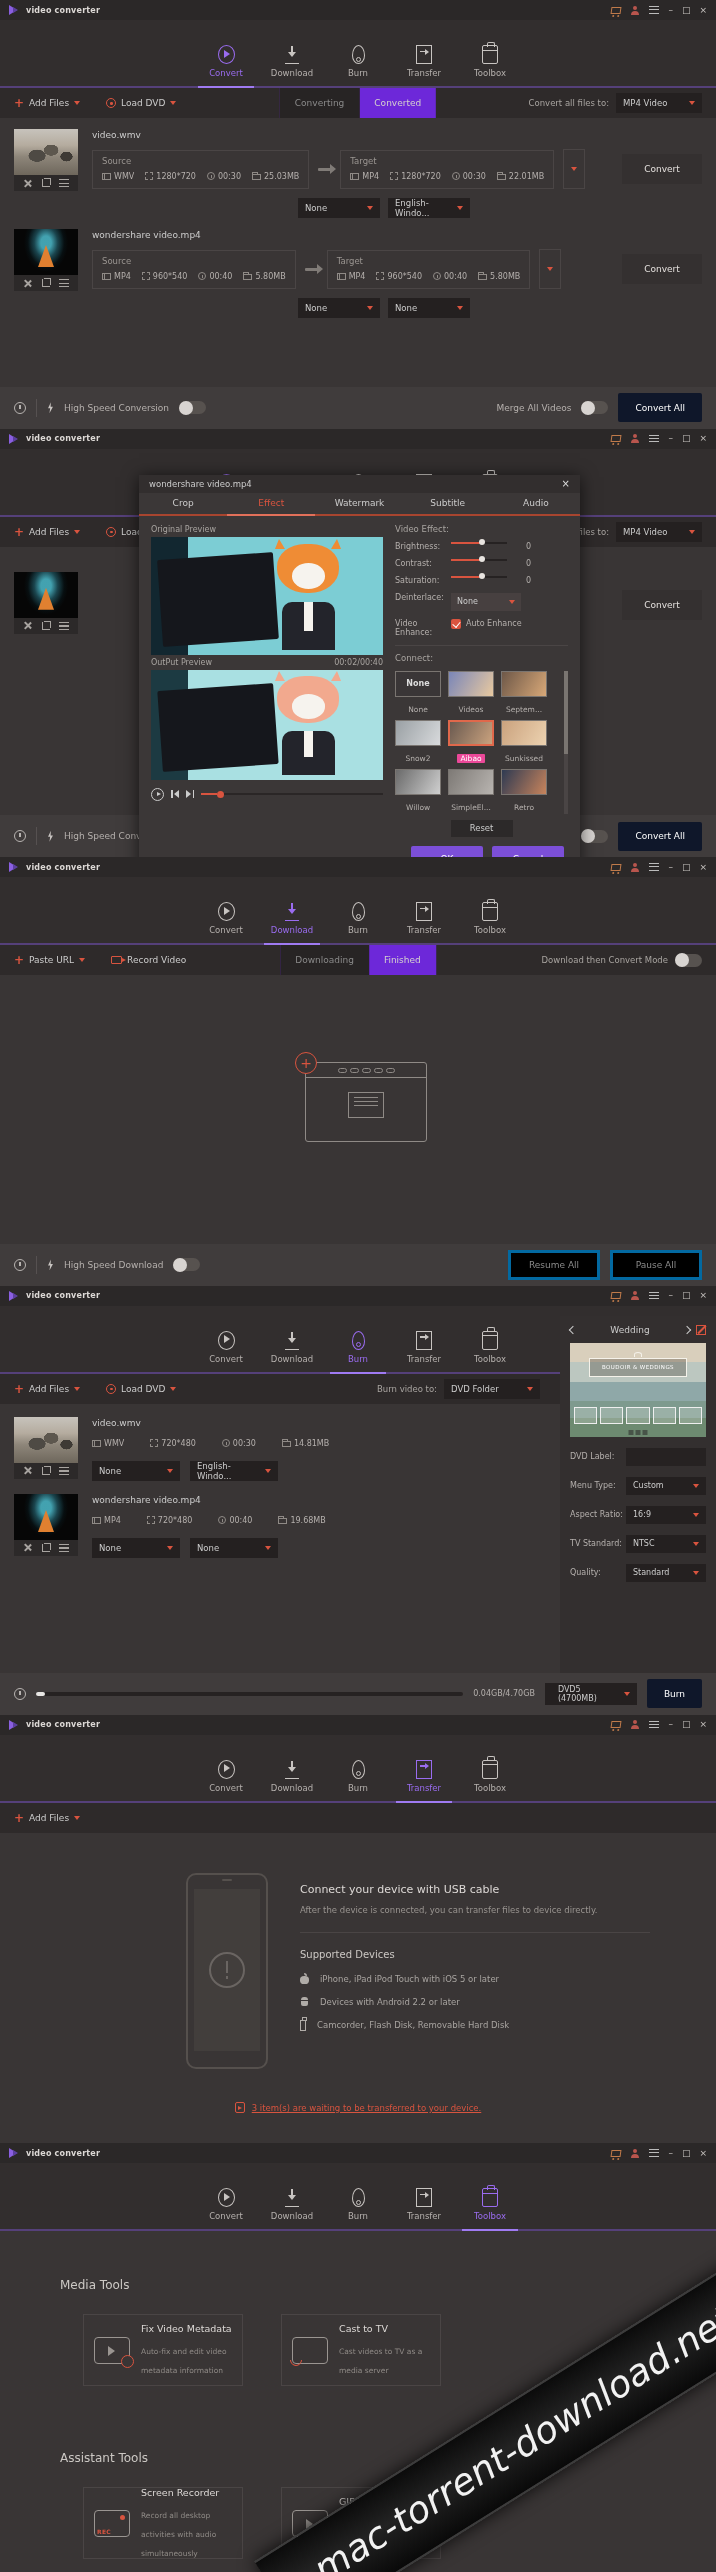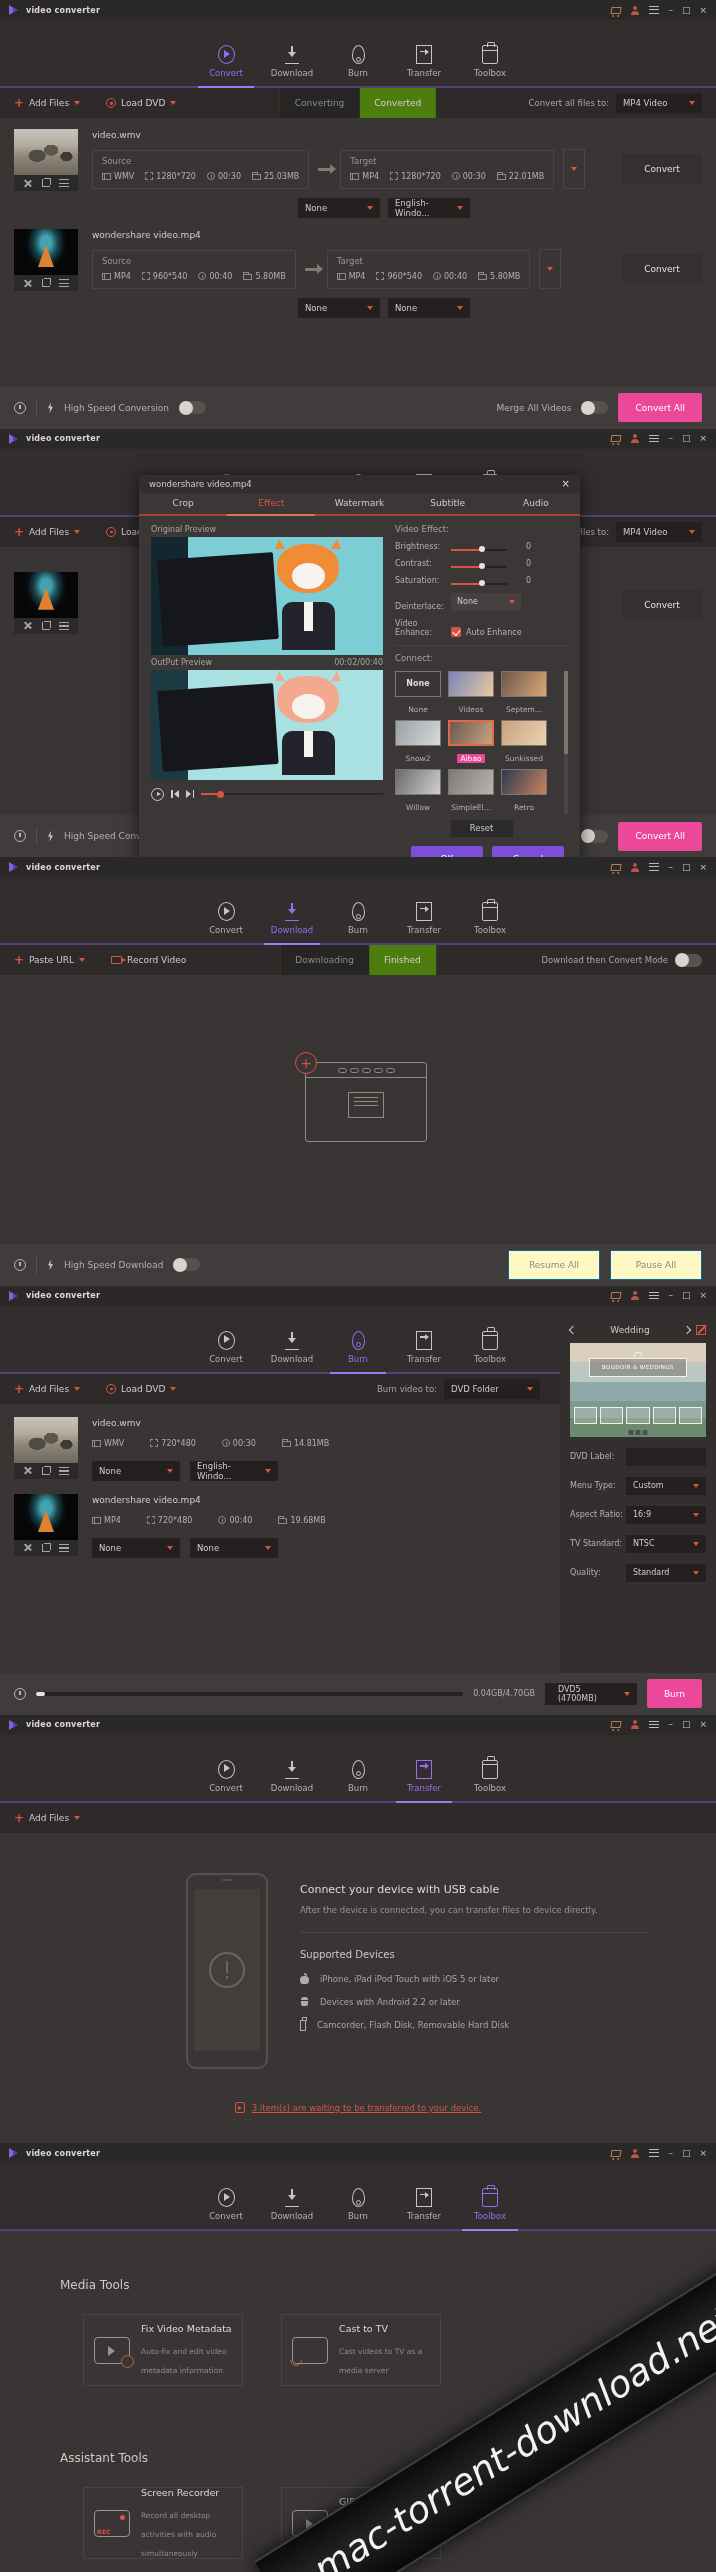--- a/index.html
+++ b/index.html
@@ -43,21 +43,21 @@
 .ni-toolbox::after{content:'';position:absolute;left:0;right:0;top:3.5px;border-top:1.5px solid currentColor}
 
 .toolbar{height:30px;background:#2e2a2a;display:flex;align-items:center;padding:0 14px;font-size:9px;color:#ccc;position:relative}
 .tb-btn{display:flex;align-items:center;gap:5px;margin-right:26px}
 .plus{color:#d9543f;font-size:12px;font-weight:bold;line-height:1}
 .car{width:0;height:0;border-left:3.5px solid transparent;border-right:3.5px solid transparent;border-top:4.5px solid #d9543f;display:inline-block}
 .ic-dvd{width:10px;height:10px;border:1px solid #d9543f;border-radius:50%;position:relative;display:inline-block}
 .ic-dvd::after{content:'';position:absolute;left:3px;top:3px;width:2.5px;height:2.5px;border-radius:50%;background:#d9543f}
 .ic-cam{width:11px;height:8px;border:1px solid #d9543f;border-radius:1px;position:relative;display:inline-block}
 .ic-cam::after{content:'';position:absolute;right:-4.5px;top:1px;border-top:2.5px solid transparent;border-bottom:2.5px solid transparent;border-left:4px solid #d9543f}
-.seg{position:absolute;left:50%;transform:translateX(-50%);display:flex;height:30px;background:#4d7c0f}
+.seg{position:absolute;left:50%;transform:translateX(-50%);display:flex;height:30px;background:#6d28d9}
 .seg-tab{padding:0 15px;display:flex;align-items:center;font-size:9px;color:#d5d1ce}
 .seg-tab.active{background:#272424;color:#8a8a8a}
 .tb-right{margin-left:auto;display:flex;align-items:center;gap:7px;font-size:8.5px;color:#a8a4a0}
 .select{background:#242020;height:20px;display:flex;align-items:center;justify-content:space-between;padding:0 7px;font-size:8.5px;color:#ccc;gap:6px}
 
 .filerow{display:flex;padding:11px 14px 0 14px;gap:14px}
 .thumb-wrap{width:64px;flex-shrink:0}
 .thumb{width:64px;height:46px}
 .thumb-seals{background:radial-gradient(ellipse 14px 10px at 36% 58%,#4e4a44 0 60%,transparent 62%),radial-gradient(ellipse 12px 9px at 58% 46%,#5d574e 0 60%,transparent 62%),radial-gradient(ellipse 10px 8px at 82% 60%,#3e3a35 0 60%,transparent 62%),linear-gradient(180deg,#c7c3bc 0%,#b5ac9f 35%,#8e867a 60%,#6e675c 100%)}
 .thumb-cat{position:relative;background:radial-gradient(ellipse 26px 34px at 50% 30%,rgba(70,170,185,.95) 0 20%,rgba(40,110,125,.6) 45%,rgba(10,40,48,.25) 70%,transparent 85%),#060606;overflow:hidden}
@@ -93,22 +93,22 @@
 .fr-selects{display:flex;gap:8px;margin-top:9px}
 .fr-selects .select{width:82px}
 
 .bottombar{position:absolute;left:0;right:0;bottom:0;height:42px;background:#403c3c;display:flex;align-items:center;padding:0 14px;gap:10px;font-size:9px;color:#b5b0ad}
 .ic-alarm{width:12px;height:12px;border:1.5px solid #b8b4b1;border-radius:50%;position:relative;display:inline-block}
 .ic-alarm::before{content:'';position:absolute;left:4px;top:2px;width:1.5px;height:4px;background:#b8b4b1}
 .vdiv{width:1px;height:18px;background:#565151}
 .bolt{width:7px;height:11px;background:#c8c4c1;clip-path:polygon(55% 0,15% 55%,45% 55%,35% 100%,85% 42%,52% 42%);display:inline-block}
 .toggle{width:27px;height:13px;background:#57524f;border-radius:7px;position:relative;display:inline-block}
 .toggle::after{content:'';position:absolute;left:0;top:-.5px;width:14px;height:14px;border-radius:50%;background:#d8d4d1}
-.btn-primary{background:#ec4899;color:#fff;height:29px;padding:0 17px;border-radius:2px;display:flex;align-items:center;font-size:9px}
-.ghost-btn{width:92px;height:30px;background:#fef9c3;border:1px solid #0369a1;color:#8a8a8a;font-size:9px;display:flex;align-items:center;justify-content:center}
+.btn-primary{background:#0f172a;color:#fff;height:29px;padding:0 17px;border-radius:2px;display:flex;align-items:center;font-size:9px}
+.ghost-btn{width:92px;height:30px;background:#000000;border:3px solid #0369a1;color:#8a8a8a;font-size:9px;display:flex;align-items:center;justify-content:center}
 
 .dialog{position:absolute;left:139px;top:46px;width:441px;background:#3b3737;box-shadow:0 2px 16px rgba(0,0,0,.65);z-index:5}
 .dlg-title{height:18px;background:#322e2e;display:flex;align-items:center;padding:0 10px;font-size:8.5px;color:#ccc}
 .dlg-close{margin-left:auto;font-size:10px;color:#ddd}
 .dlg-tabs{height:23px;display:flex;position:relative;border-bottom:2px solid #a8452f}
 .dlg-tab{flex:1;display:flex;align-items:center;justify-content:center;font-size:9px;color:#ccc}
 .dlg-tab.active{color:#d9543f}
 .dlg-hl{position:absolute;bottom:-2px;left:88px;width:88px;height:2px;background:#e2705a}
 .dlg-body{display:flex;padding:6px 12px 0;gap:12px}
 .prev-col{width:232px;flex-shrink:0}
@@ -131,21 +131,21 @@
 .pc-step{width:8px;height:8px;position:relative;flex-shrink:0}
 .pc-prev::before{content:'';position:absolute;left:0;top:0;width:1.5px;height:8px;background:#ccc}
 .pc-prev::after{content:'';position:absolute;right:0;top:0;border-right:5px solid #ccc;border-top:4px solid transparent;border-bottom:4px solid transparent}
 .pc-next::before{content:'';position:absolute;right:0;top:0;width:1.5px;height:8px;background:#ccc}
 .pc-next::after{content:'';position:absolute;left:0;top:0;border-left:5px solid #ccc;border-top:4px solid transparent;border-bottom:4px solid transparent}
 .pc-track{flex:1;height:2px;background:#2a2626;position:relative}
 .pc-track::before{content:'';position:absolute;left:0;width:9%;height:2px;background:#d9543f}
 .pc-track::after{content:'';position:absolute;left:9%;top:-2.5px;width:7px;height:7px;border-radius:50%;background:#d9543f}
 .fx-col{flex:1;min-width:0}
 .fx-title{font-size:8.5px;color:#a8a4a0;margin:2px 0 8px}
-.fx-row{display:flex;align-items:flex-end;margin-bottom:8px;font-size:8px;color:#b5b0ad}
+.fx-row{display:flex;align-items:flex-start;margin-bottom:8px;font-size:8px;color:#b5b0ad}
 .fx-row .lab{width:56px;flex-shrink:0}
 .sl{width:56px;height:2px;background:#262222;position:relative;margin-right:12px}
 .sl::before{content:'';position:absolute;left:0;width:52%;height:2px;background:#d9543f}
 .sl::after{content:'';position:absolute;left:50%;top:-2.5px;width:6px;height:6px;border-radius:50%;background:#e8e4e0}
 .fx-val{width:12px;text-align:right}
 .sel-sm{background:#474040;height:18px;display:flex;align-items:center;justify-content:space-between;padding:0 6px;font-size:8px;color:#ccc;width:70px}
 .chk{width:10px;height:10px;background:#d9543f;border-radius:2px;position:relative;display:inline-block;margin-right:5px;flex-shrink:0}
 .chk::after{content:'';position:absolute;left:3px;top:1px;width:3.5px;height:6px;border-right:1.5px solid #fff;border-bottom:1.5px solid #fff;transform:rotate(40deg)}
 .fx-div{border-top:1px solid #4a4545;margin:2px 0 7px}
 .filters-wrap{position:relative;padding-right:10px}

